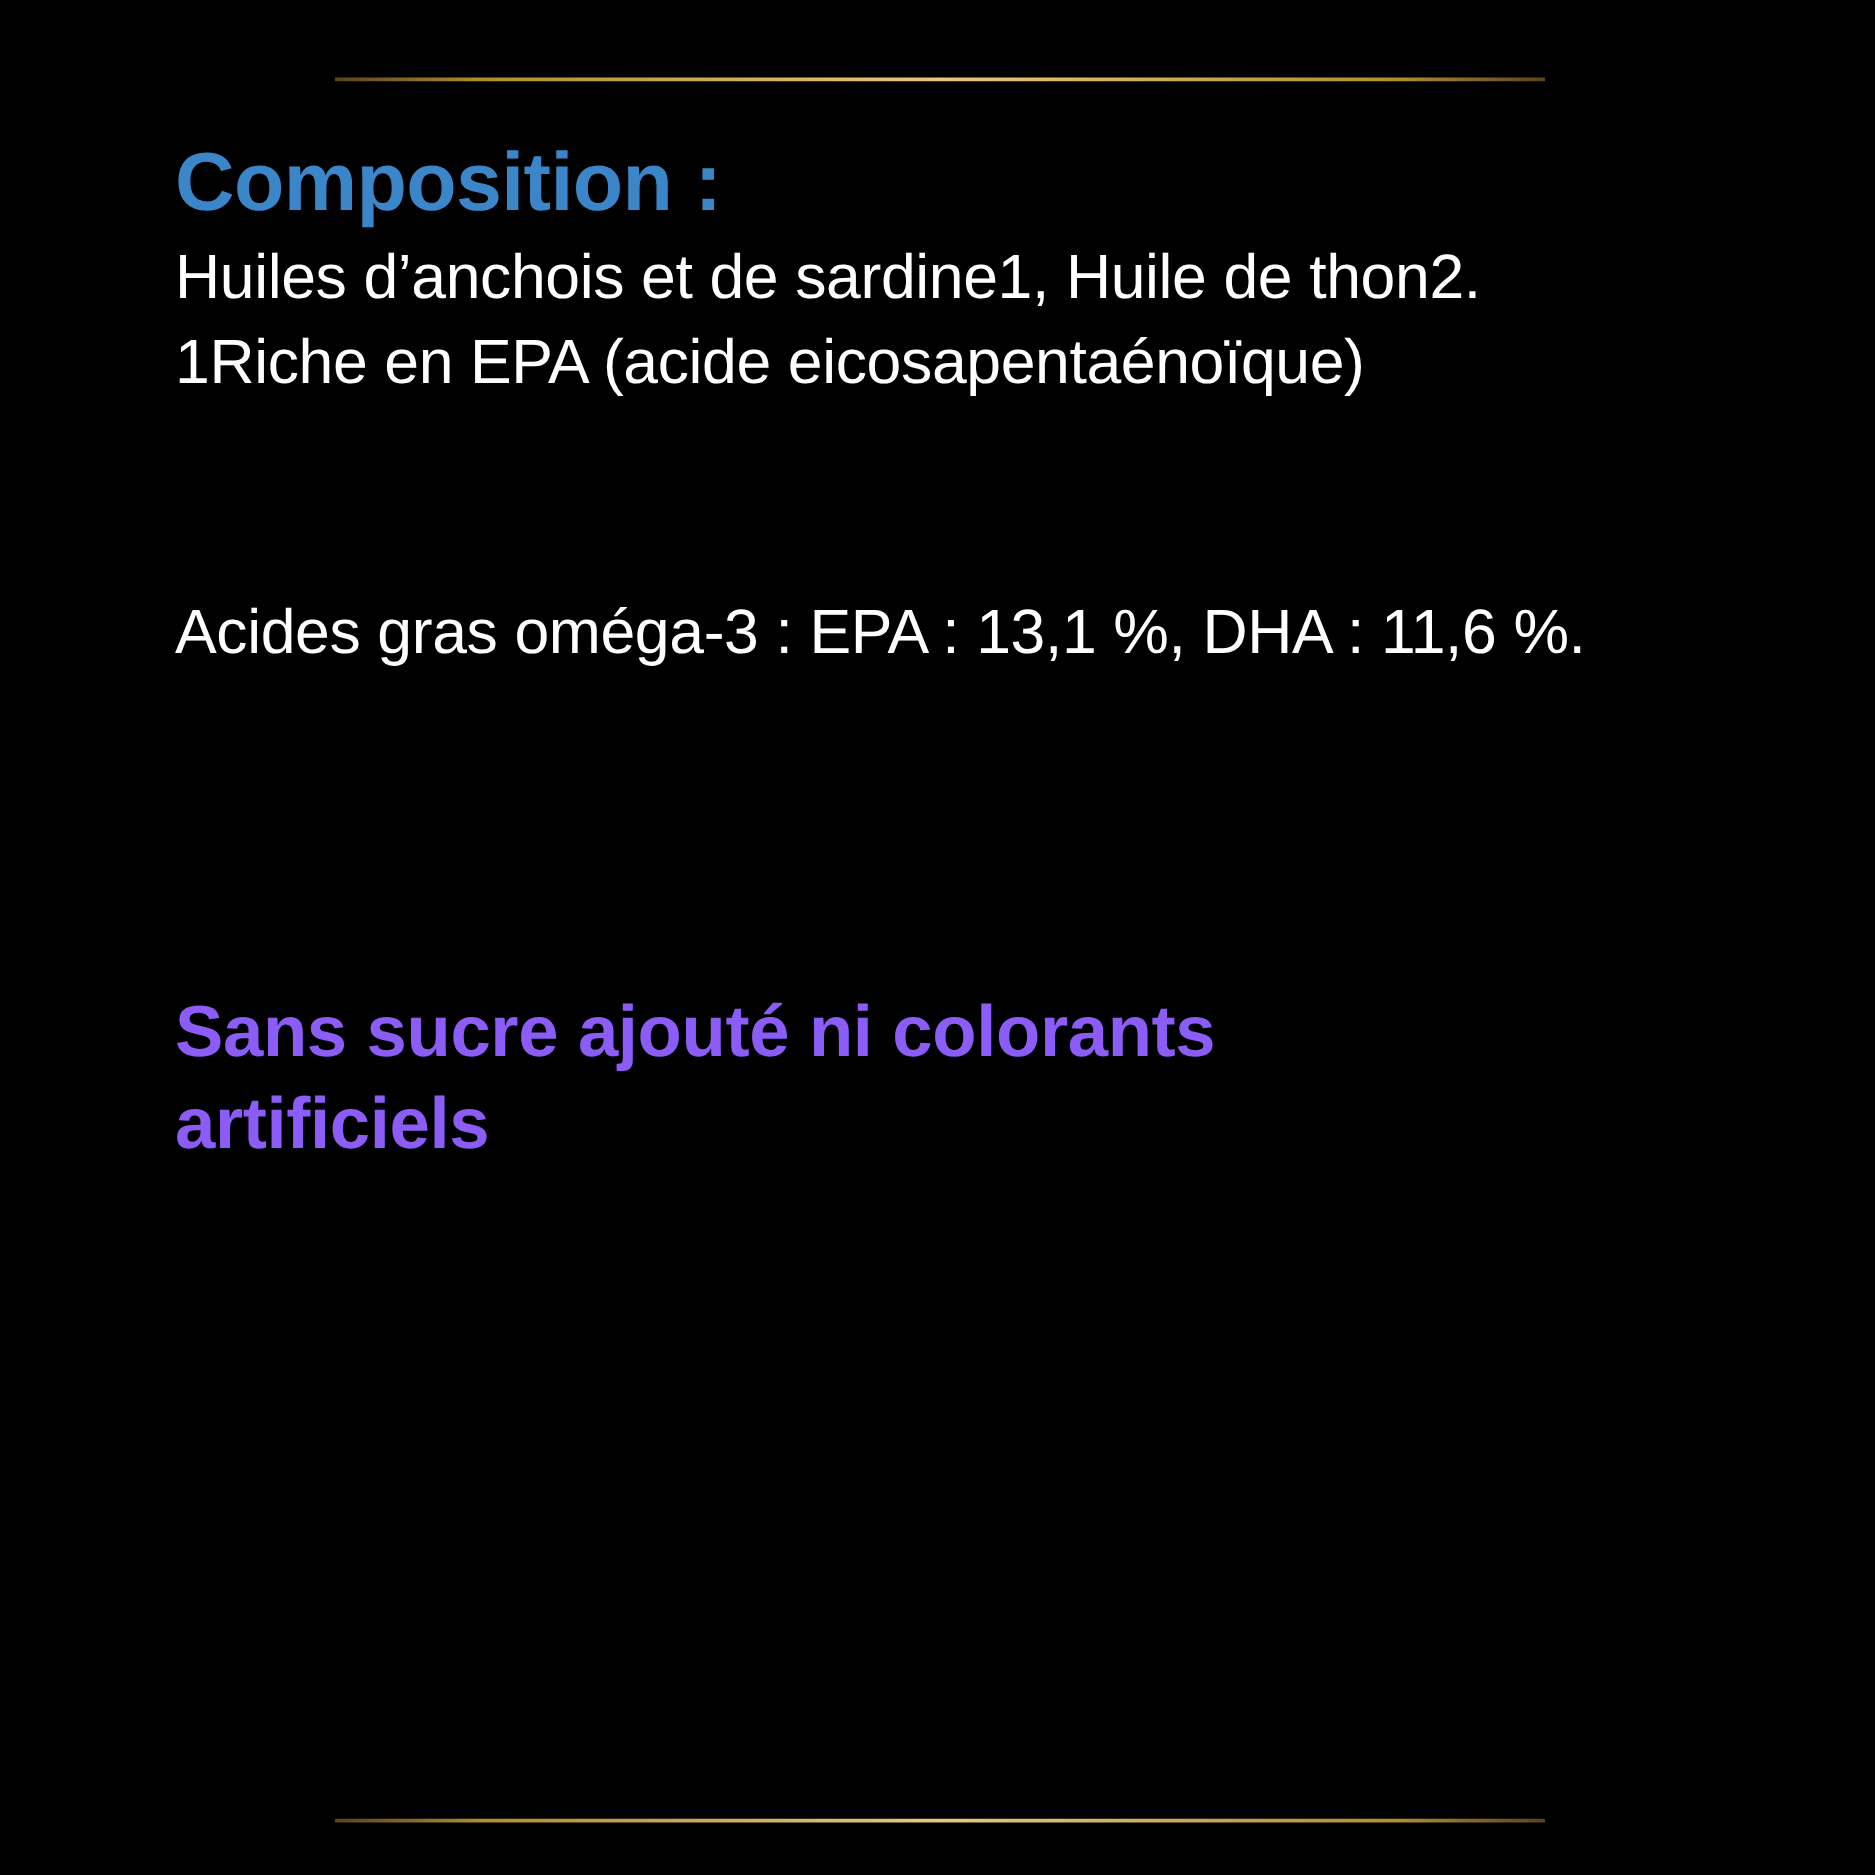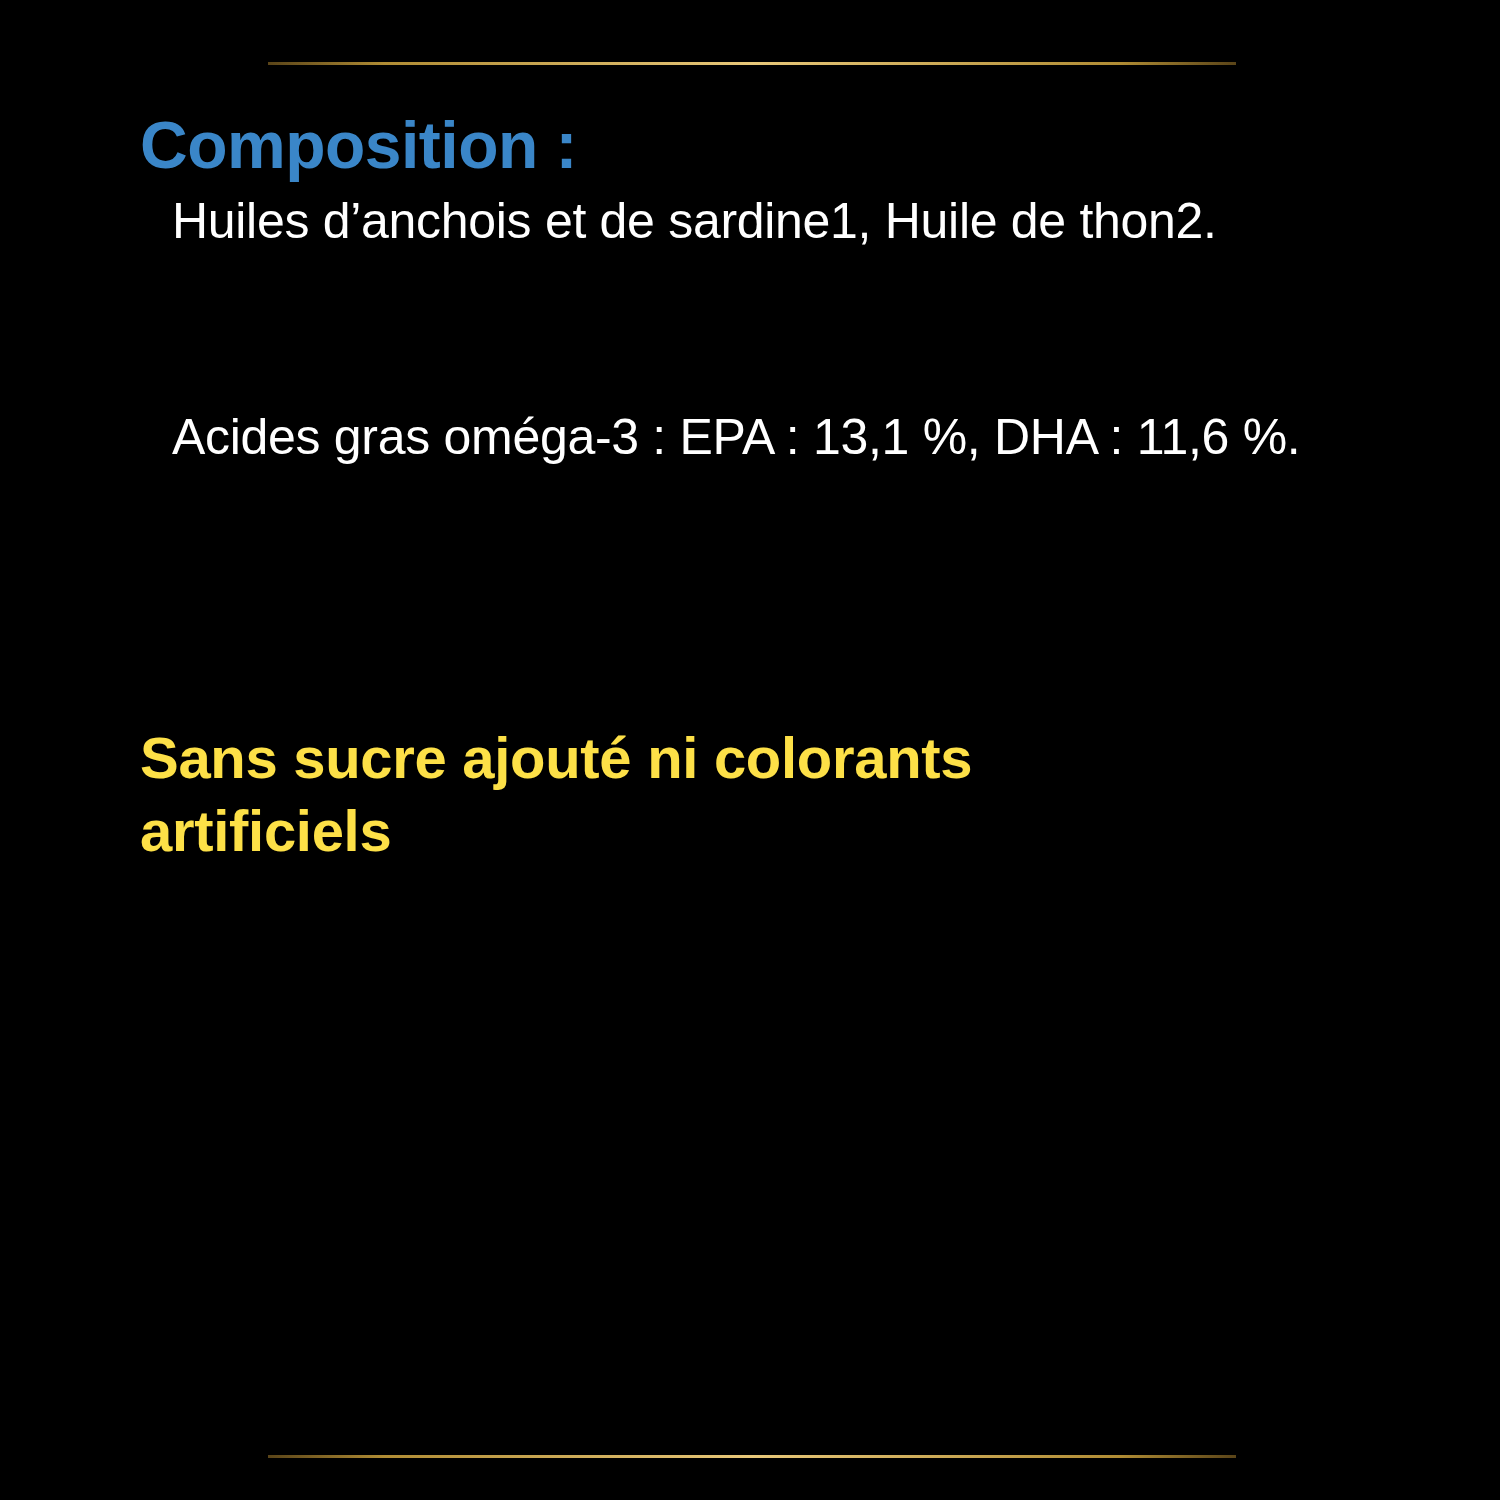--- a/index.html
+++ b/index.html
@@ -55,47 +55,47 @@
     white-space: nowrap;
   }
 
   .body-line {
     color: #ffffff;
     font-size: 50px;
     font-weight: 400;
     line-height: 1.36;
     letter-spacing: -0.3px;
     white-space: nowrap;
-    margin-left: 32px;
   }
 
   .spacer-large { height: 148px; }
   .spacer-xlarge { height: 250px; }
 
   .claim {
-    color: #fde047;
+    color: #8b5cf6;
     font-size: 58px;
     font-weight: 700;
     line-height: 1.26;
     letter-spacing: -0.3px;
     max-width: 1060px;
   }
 </style>
 </head>
 <body>
 
 <div class="page">
 
   <div class="rule top"></div>
 
   <div class="content">
 
     <div class="section">
       <div class="heading">Composition :</div>
       <div class="body-line">Huiles d’anchois et de sardine1, Huile de thon2.</div>
+      <div class="body-line">1Riche en EPA (acide eicosapentaénoïque)</div>
     </div>
 
     <div class="spacer-large"></div>
 
     <div class="section">
       <div class="body-line">Acides gras oméga-3 : EPA : 13,1 %, DHA : 11,6 %.</div>
     </div>
 
     <div class="spacer-xlarge"></div>
 

